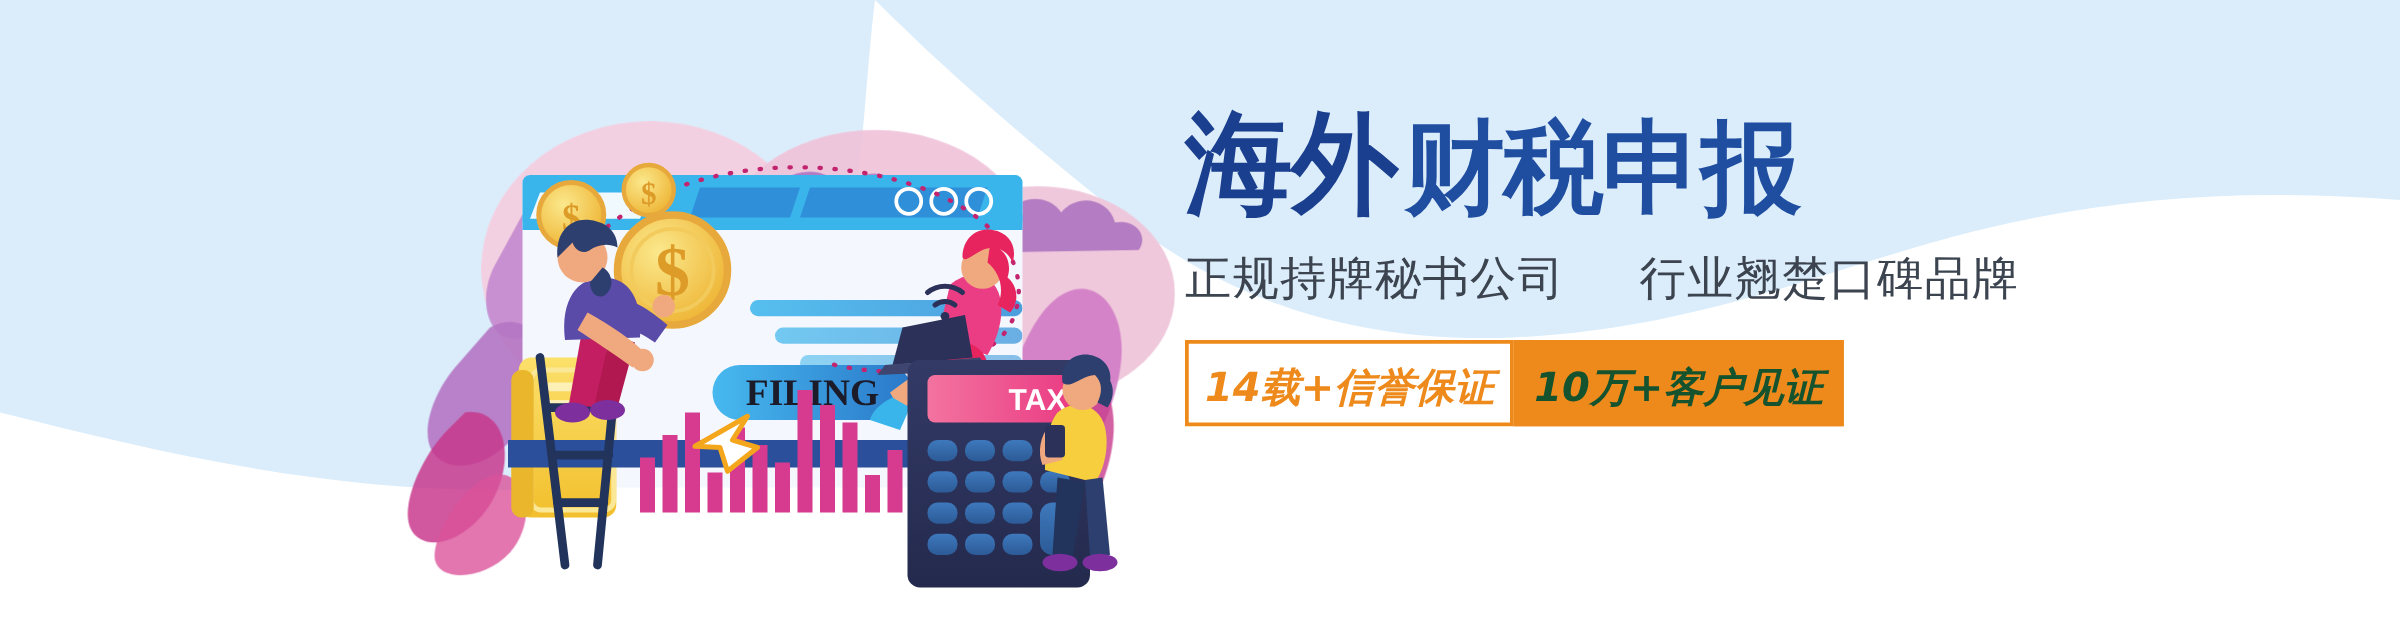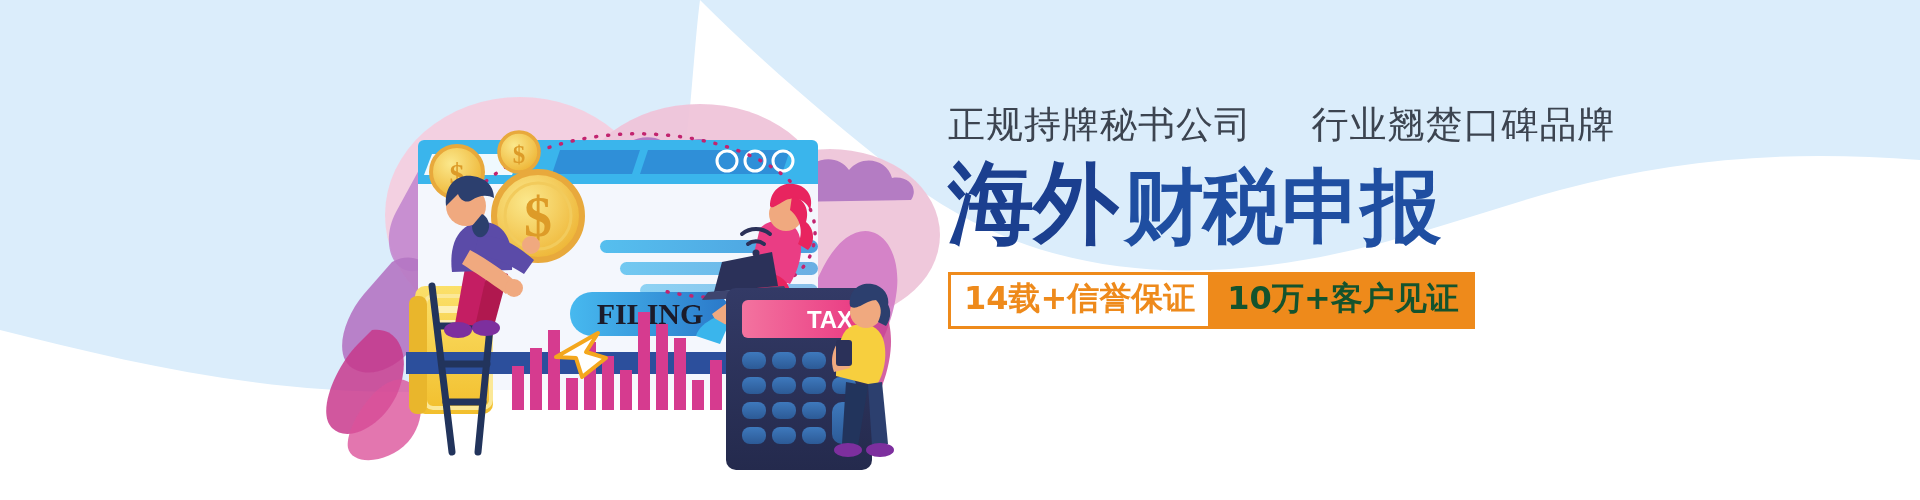--- a/index.html
+++ b/index.html
@@ -46,23 +46,23 @@
     font-size:37px;color:#3c4450;
     letter-spacing:1px;white-space:nowrap;
     font-family:"DejaVu Sans","Liberation Sans",sans-serif;
   }
   #subtitle .gap{display:inline-block;width:34px;}
   #badges{
     margin-top:24px;display:flex;align-items:stretch;white-space:nowrap;
   }
   .badge{
     font-size:32px;font-weight:bold;line-height:1;
-    padding:7px 13px 12px 13px;
+    padding:19px 13px 12px 13px;
     font-family:"DejaVu Sans","Liberation Sans",sans-serif;
-    display:flex;align-items:center;
+    display:flex;align-items:center;font-style:italic;
   }
   .badge.outline{
     color:#ee8a1b;background:#ffffff;
     border:3px solid #ee8a1b;
   }
   .badge.solid{
     color:#14532d;background:#ee8a1b;
     border:3px solid #ee8a1b;
     margin-left:0px;
   }
@@ -286,30 +286,30 @@
       <rect x="836" y="340" width="16" height="26" rx="3" fill="#2b3159"></rect>
       <path d="M846,382 l-4,62 l16,2 l10,-60 z" fill="#22345c"></path>
       <path d="M868,384 l4,62 l16,-2 l-6,-62 z" fill="#2c3f6e"></path>
       <ellipse cx="848" cy="450" rx="14" ry="7" fill="#7d2f9e"></ellipse>
       <ellipse cx="880" cy="450" rx="14" ry="7" fill="#7d2f9e"></ellipse>
     </g>
   </svg>
 
   <div id="copy">
 
+    <div id="headline">
+      <span class="h-a">海外</span>
+      <span class="h-b">财税申报</span>
+    </div>
+
     <div id="subtitle">
       <span>正规持牌秘书公司</span>
       <span class="gap"></span>
       <span>行业翘楚口碑品牌</span>
     </div>
 
-    <div id="headline">
-      <span class="h-a">海外</span>
-      <span class="h-b">财税申报</span>
-    </div>
-
     <div id="badges">
       <div class="badge outline">14载+信誉保证</div>
       <div class="badge solid">10万+客户见证</div>
     </div>
 
   </div>
 </div>
 
 </body></html>

